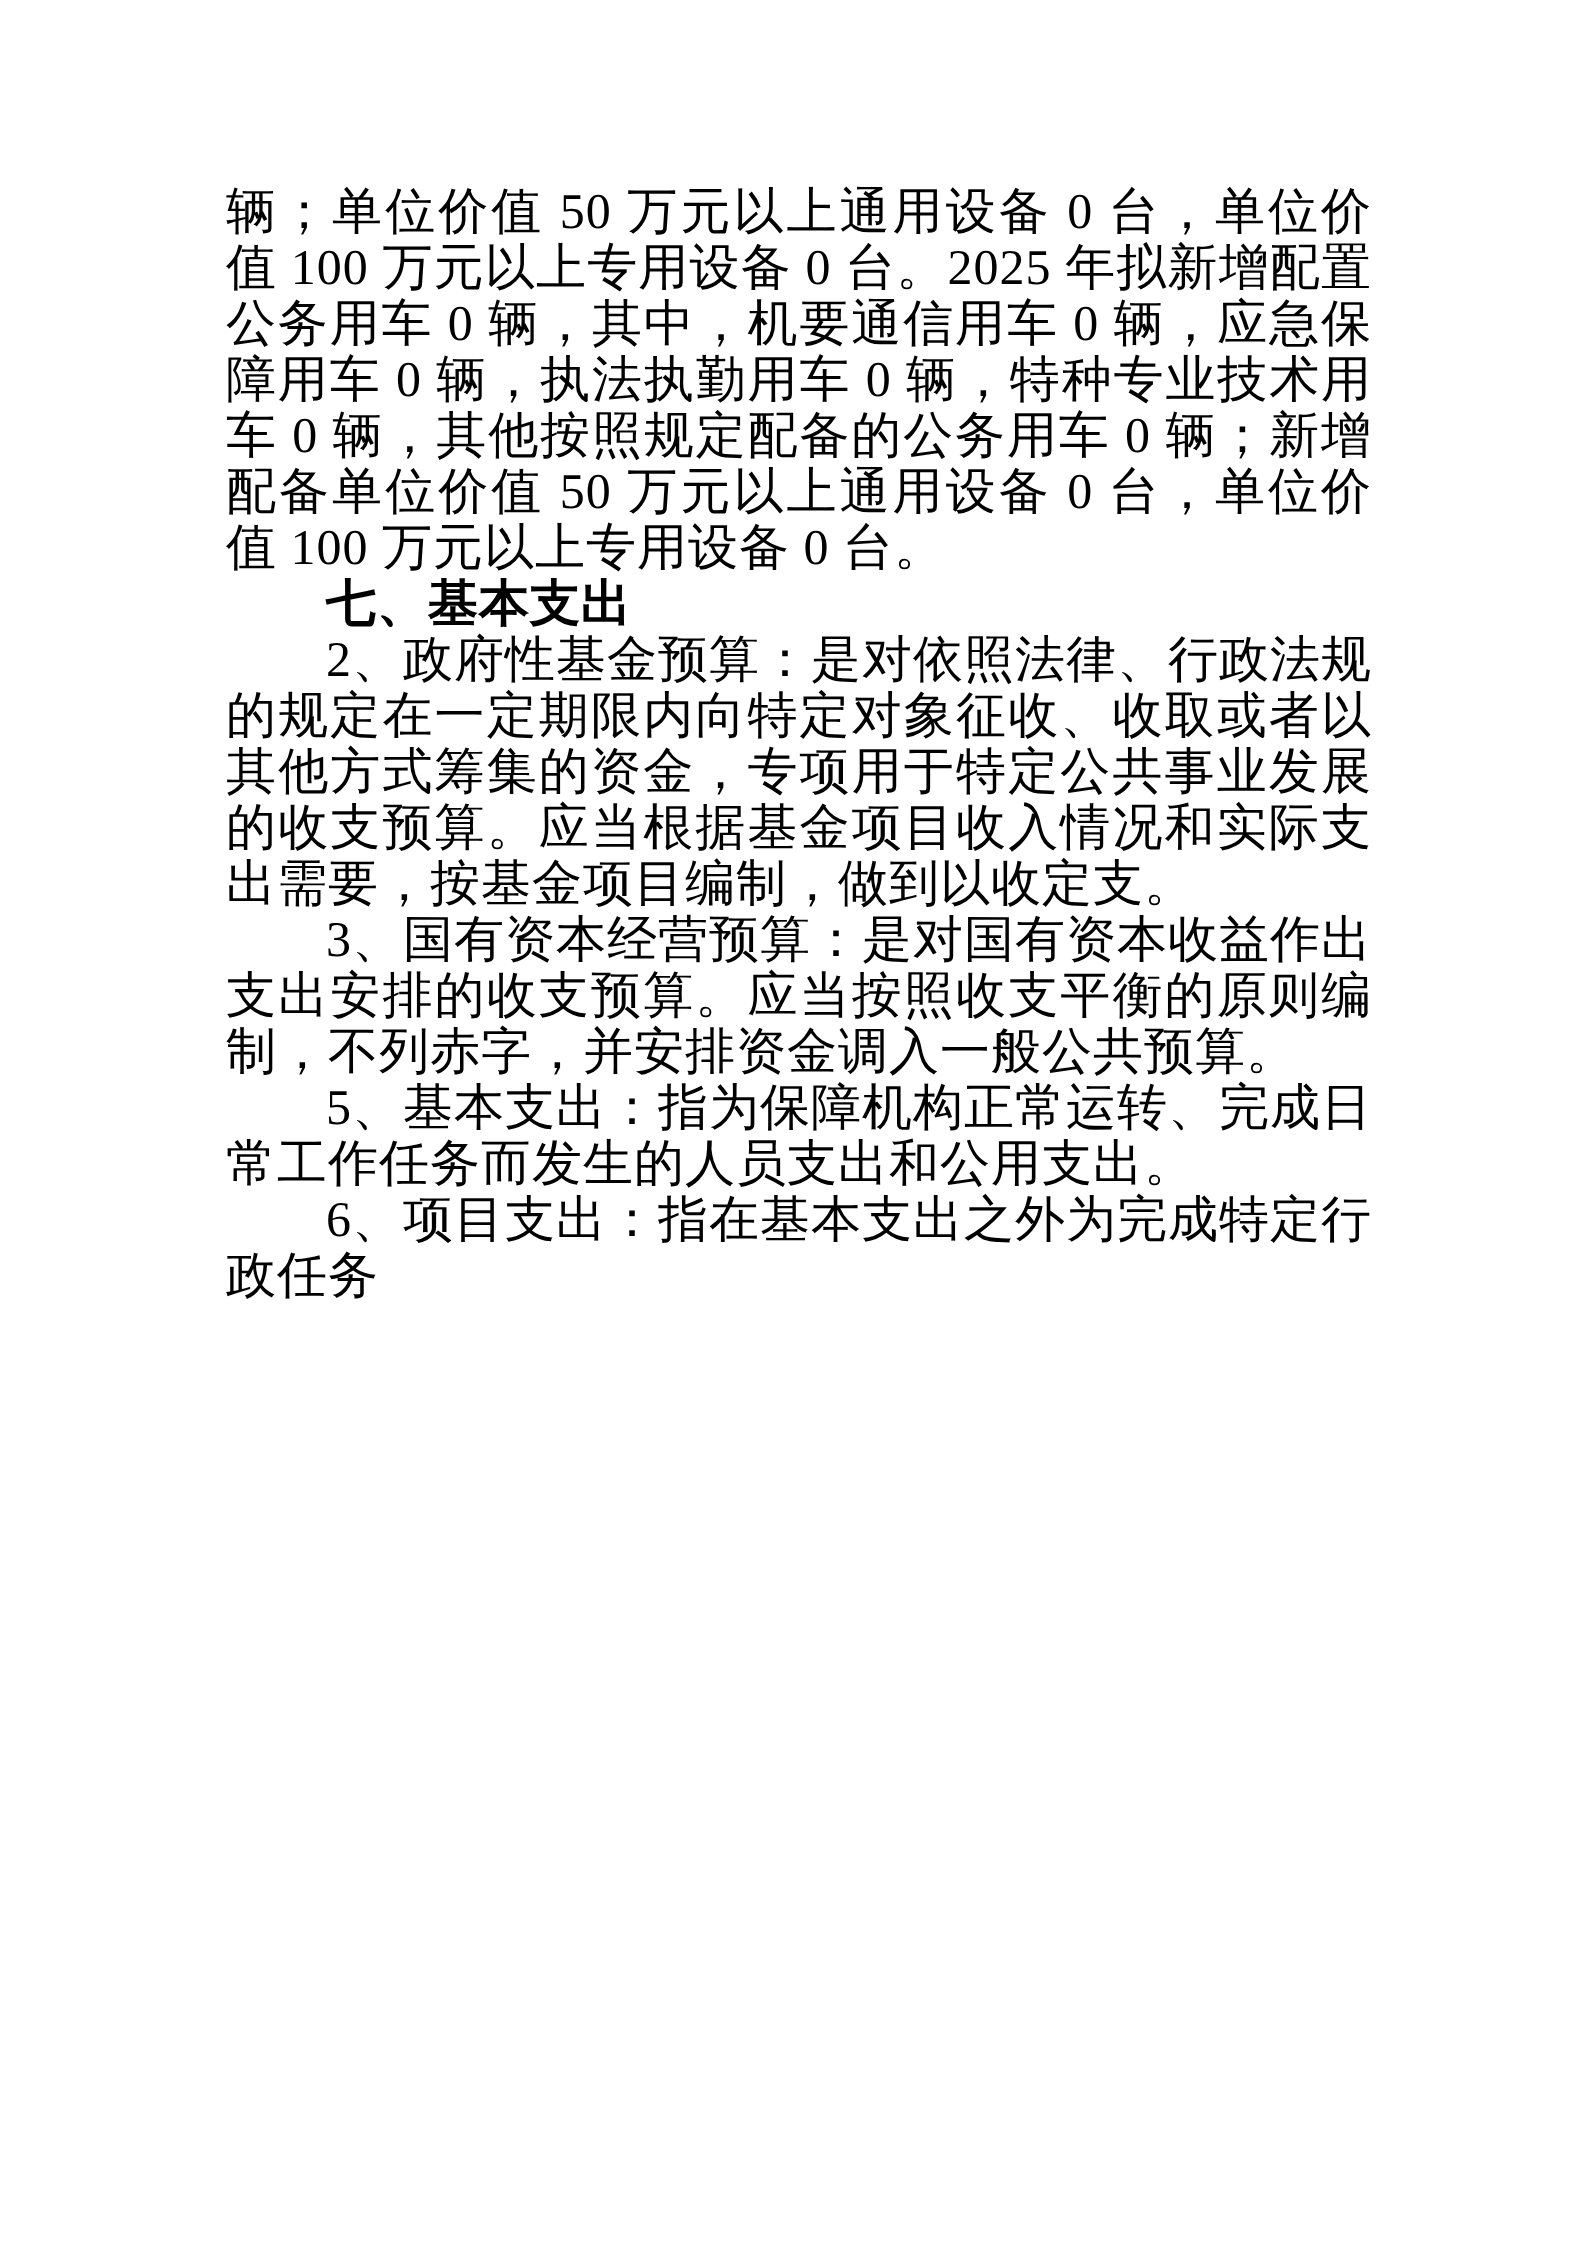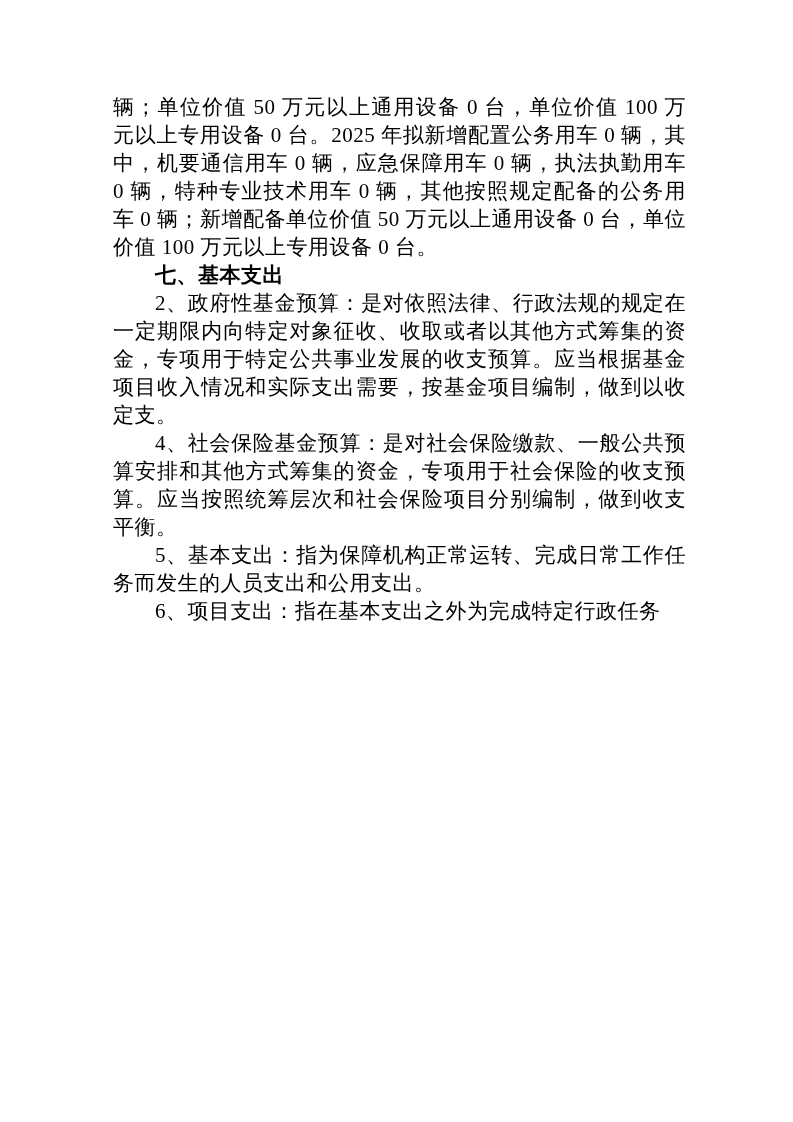--- a/index.html
+++ b/index.html
@@ -15,21 +15,21 @@
     background: #ffffff;
     overflow: hidden;
     font-family: "Liberation Serif", "DejaVu Serif", serif;
     color: #000000;
   }
   .doc-body {
     position: absolute;
     left: 113px;
     top: 93px;
     width: 573px;
-    font-size: 21px;
+    font-size: 25px;
     line-height: 28px;
     text-align: justify;
     letter-spacing: 0.5px;
   }
   .para {
     margin: 0;
     text-indent: 2em;
   }
   .para.no-indent {
     text-indent: 0;
@@ -45,21 +45,21 @@
   <div class="doc-body">
 
     <p class="para no-indent"><span>辆；单位价值 50 万元以上通用设备 0 台，单位价值 100 万元以上专用设备 0 台。2025 年拟新增配置公务用车 0 辆，其中，机要通信用车 0 辆，应急保障用车 0 辆，执法执勤用车 0 辆，特种专业技术用车 0 辆，其他按照规定配备的公务用车 0 辆；新增配备单位价值 50 万元以上通用设备 0 台，单位价值 100 万元以上专用设备 0 台。</span></p>
 
 
     <p class="para bold">七、基本支出</p>
 
 
     <p class="para">2、政府性基金预算：是对依照法律、行政法规的规定在一定期限内向特定对象征收、收取或者以其他方式筹集的资金，专项用于特定公共事业发展的收支预算。应当根据基金项目收入情况和实际支出需要，按基金项目编制，做到以收定支。</p>
 
+    <p class="para">3、国有资本经营预算：是对国有资本收益作出支出安排的收支预算。应当按照收支平衡的原则编制，不列赤字，并安排资金调入一般公共预算。</p>
 
-    <p class="para">4、社会保险基金预算：是对社会保险缴款、一般公共预算安排和其他方式筹集的资金，专项用于社会保险的收支预算。应当按照统筹层次和社会保险项目分别编制，做到收支平衡。</p>
 
     <p class="para">5、基本支出：指为保障机构正常运转、完成日常工作任务而发生的人员支出和公用支出。</p>
 
     <p class="para">6、项目支出：指在基本支出之外为完成特定行政任务</p>
 
   </div>
 </div>
 
 </body></html>

